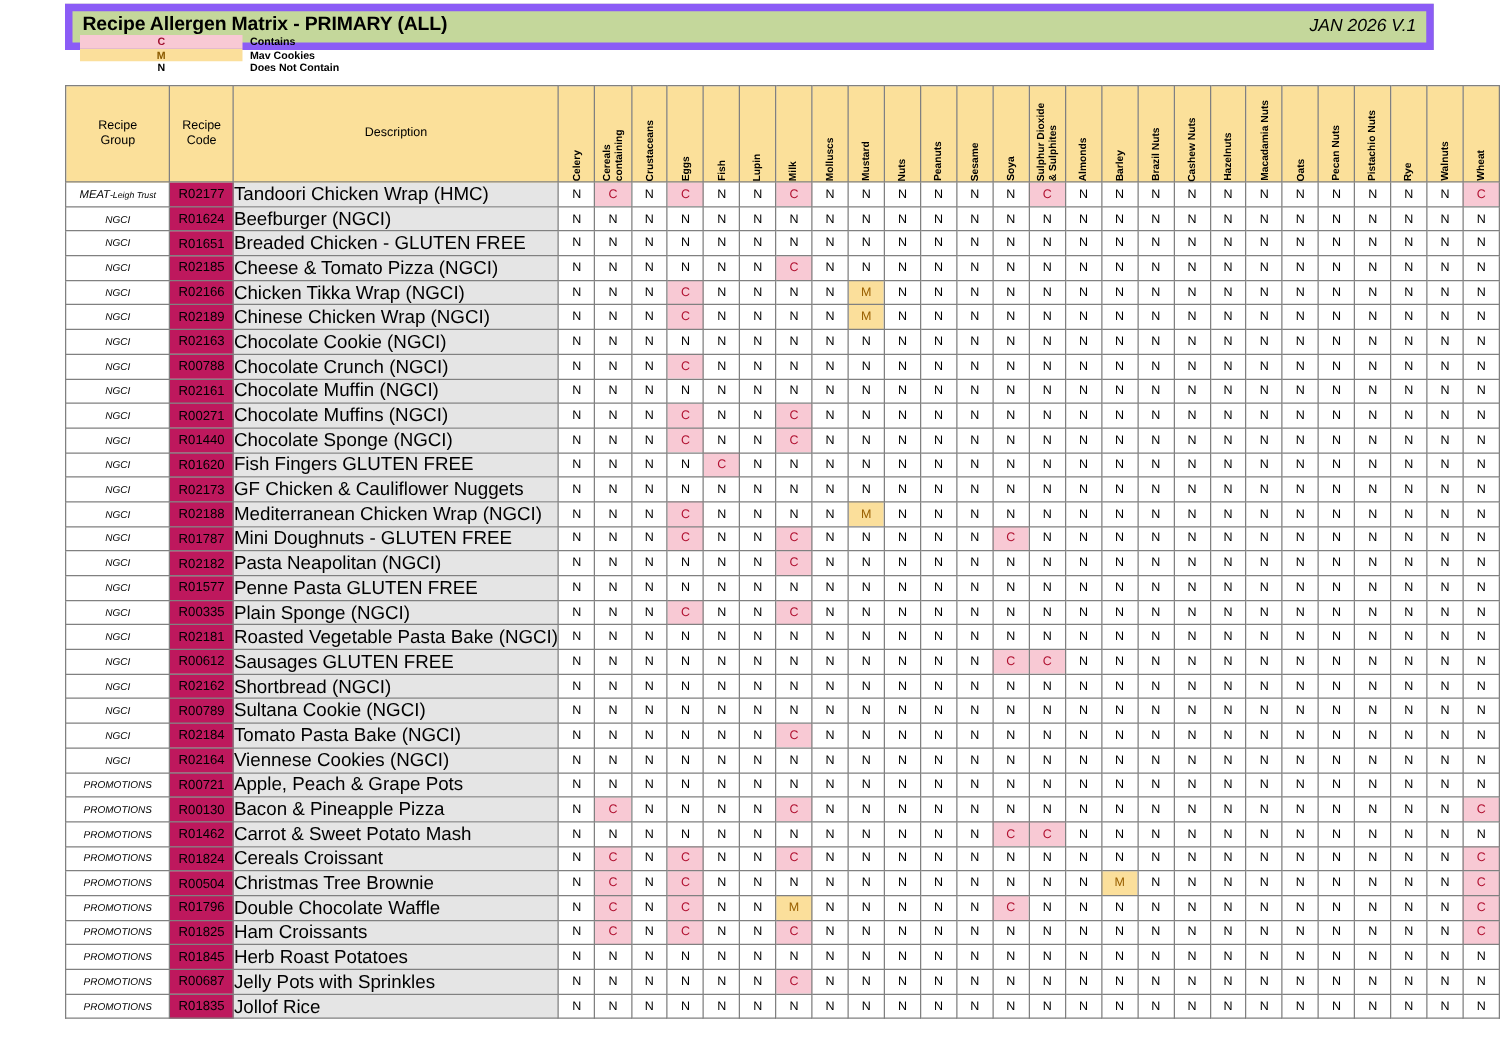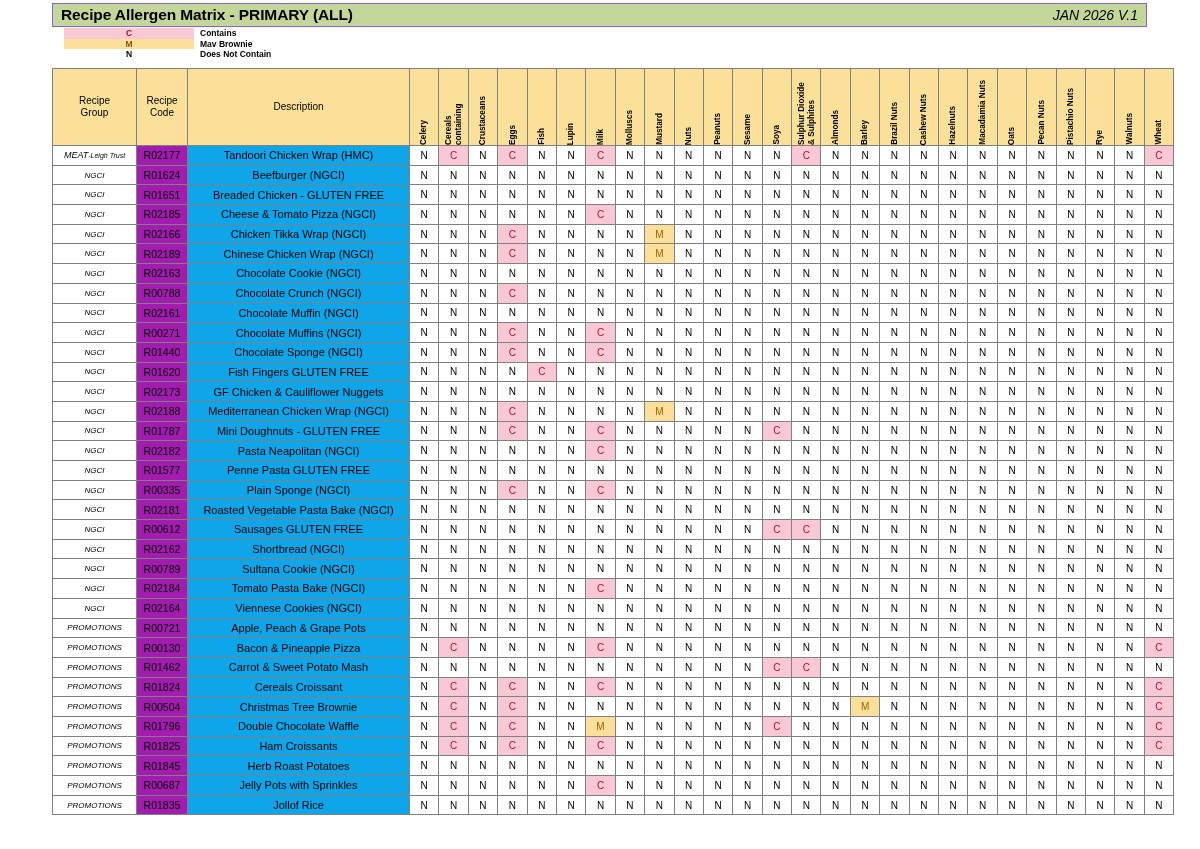--- a/index.html
+++ b/index.html
@@ -19,23 +19,23 @@
     height: 849px;
     box-sizing: border-box;
   }
 
   
   .banner {
     position: absolute;
     left: 52px;
     top: 3px;
     width: 1095px;
-    height: 24px;
+    height: 37px;
     background: #c4d79b;
-    border: 1px solid #8b5cf6;
+    border: 6px solid #8b5cf6;
     box-sizing: border-box;
   }
   .banner-title {
     position: absolute;
     left: 8px;
     top: 2px;
     font-size: 15.5px;
     font-weight: bold;
     color: #000;
     letter-spacing: -0.1px;
@@ -170,30 +170,30 @@
   }
   td.c-group .meat-main { font-size: 9px; }
   td.c-group .meat-sub  { font-size: 7px; }
 
   td.c-code {
     height: 19.7px;
     font-size: 10.5px;
     text-align: center;
     vertical-align: middle;
     color: #000;
-    background: #a21caf;
+    background: #be185d;
   }
   td.c-desc {
     height: 19.7px;
-    font-size: 11px;
-    text-align: center;
+    font-size: 15px;
+    text-align: left;
     vertical-align: middle;
     padding-left: 4px;
     color: #000;
-    background: #0ea5e9;
+    background: #e5e5e5;
     white-space: nowrap;
     overflow: hidden;
   }
   td.c-val {
     height: 19.7px;
     font-size: 10px;
     font-weight: bold;
     text-align: center;
     vertical-align: middle;
     background: #fff;
@@ -213,21 +213,21 @@
     <div class="banner-version">JAN 2026 V.1</div>
   </div>
 
   <div class="legend">
     <div class="legend-row">
       <div class="legend-swatch c">C</div>
       <div class="legend-label">Contains</div>
     </div>
     <div class="legend-row">
       <div class="legend-swatch m">M</div>
-      <div class="legend-label">Mav Brownie</div>
+      <div class="legend-label">Mav Cookies</div>
     </div>
     <div class="legend-row">
       <div class="legend-swatch n">N</div>
       <div class="legend-label">Does Not Contain</div>
     </div>
   </div>
 
 
   <table class="matrix">
     <thead>

